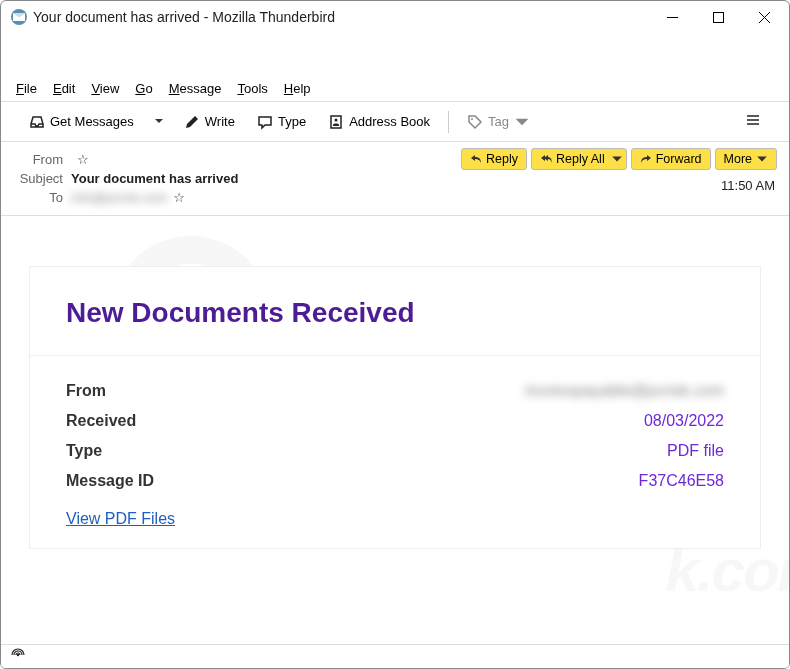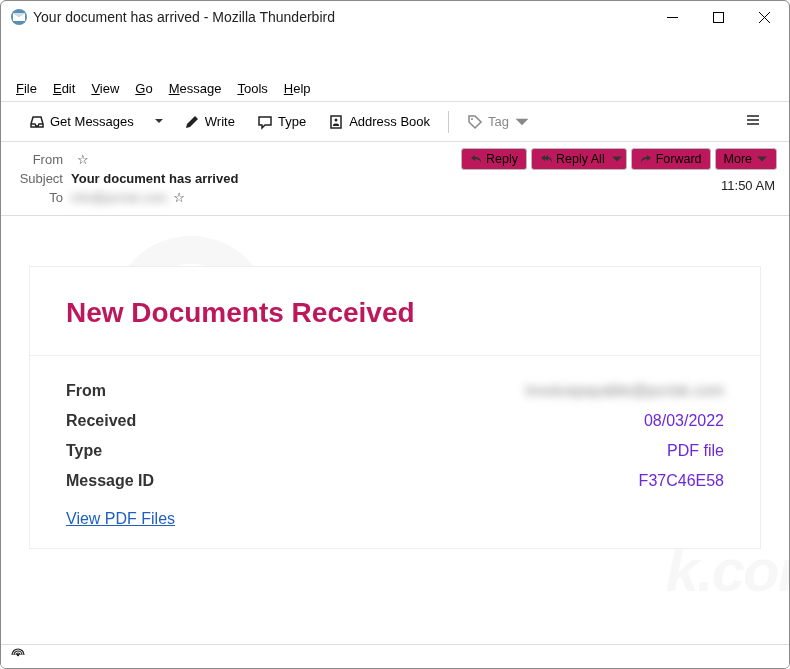--- a/index.html
+++ b/index.html
@@ -20,30 +20,30 @@
 .tchevron { padding: 4px 6px; cursor: pointer; }
 .spacer { flex: 1; }
 .hamburger { padding: 4px 8px; cursor: pointer; }
 .headers { padding: 8px 12px; border-bottom: 1px solid #ddd; position: relative; }
 .hrow { display: flex; align-items: center; padding: 2px 0; font-size: 13px; }
 .hlabel { width: 50px; text-align: right; color: #666; margin-right: 8px; }
 .hval { color: #222; }
 .star { margin-left: 6px; color: #333; cursor: pointer; }
 .blur { filter: blur(4px); color: #888; }
 .actionbar { position: absolute; right: 12px; top: 6px; display: flex; gap: 4px; }
-.abtn { display: flex; align-items: center; gap: 4px; padding: 3px 8px; border: 1px solid #bbb; border-radius: 3px; font-size: 12.5px; background: #be185d; cursor: pointer; }
+.abtn { display: flex; align-items: center; gap: 4px; padding: 3px 8px; border: 1px solid #bbb; border-radius: 3px; font-size: 12.5px; background: #fde047; cursor: pointer; }
 .abtn svg { width: 12px; height: 12px; }
 .abtn.split { padding-right: 3px; }
 .abtn .chev { margin-left: 2px; }
 .timestamp { position: absolute; right: 14px; top: 36px; font-size: 13px; color: #222; }
 .content { padding: 0 8px; height: 480px; overflow: auto; position: relative; background: #fff; }
 .watermark { position: absolute; top: 0; left: 0; right: 0; bottom: 0; pointer-events: none; }
 .card { margin: 50px 20px 20px; border: 1px solid #eee; background: #fff; position: relative; z-index: 2; }
 .card-header { padding: 30px 36px 26px; border-bottom: 1px solid #eee; }
-.card-header h1 { font-size: 28px; font-weight: 700; color: #be185d; }
+.card-header h1 { font-size: 28px; font-weight: 700; color: #4c1d95; }
 .card-body { padding: 20px 36px; }
 .drow { display: flex; justify-content: space-between; align-items: center; padding: 6px 0; font-size: 16px; }
 .drow .lbl { font-weight: 700; color: #333; }
 .drow .val { color: #6d28d9; }
 .drow .blurval { filter: blur(4px); color: #888; }
 .viewlink { display: inline-block; margin-top: 14px; color: #1e5fc0; text-decoration: underline; font-size: 16px; cursor: pointer; }
 .statusbar { position: absolute; bottom: 0; left: 0; right: 0; height: 24px; border-top: 1px solid #ddd; display: flex; align-items: center; padding: 0 10px; background: #fff; }
 .statusbar svg { width: 14px; height: 14px; }
 .wm-circle { position: absolute; border: 28px solid rgba(200,200,200,0.15); border-radius: 50%; }
 .wm-text { position: absolute; font-size: 90px; font-weight: 700; font-style: italic; color: rgba(190,190,190,0.12); letter-spacing: -2px; }

